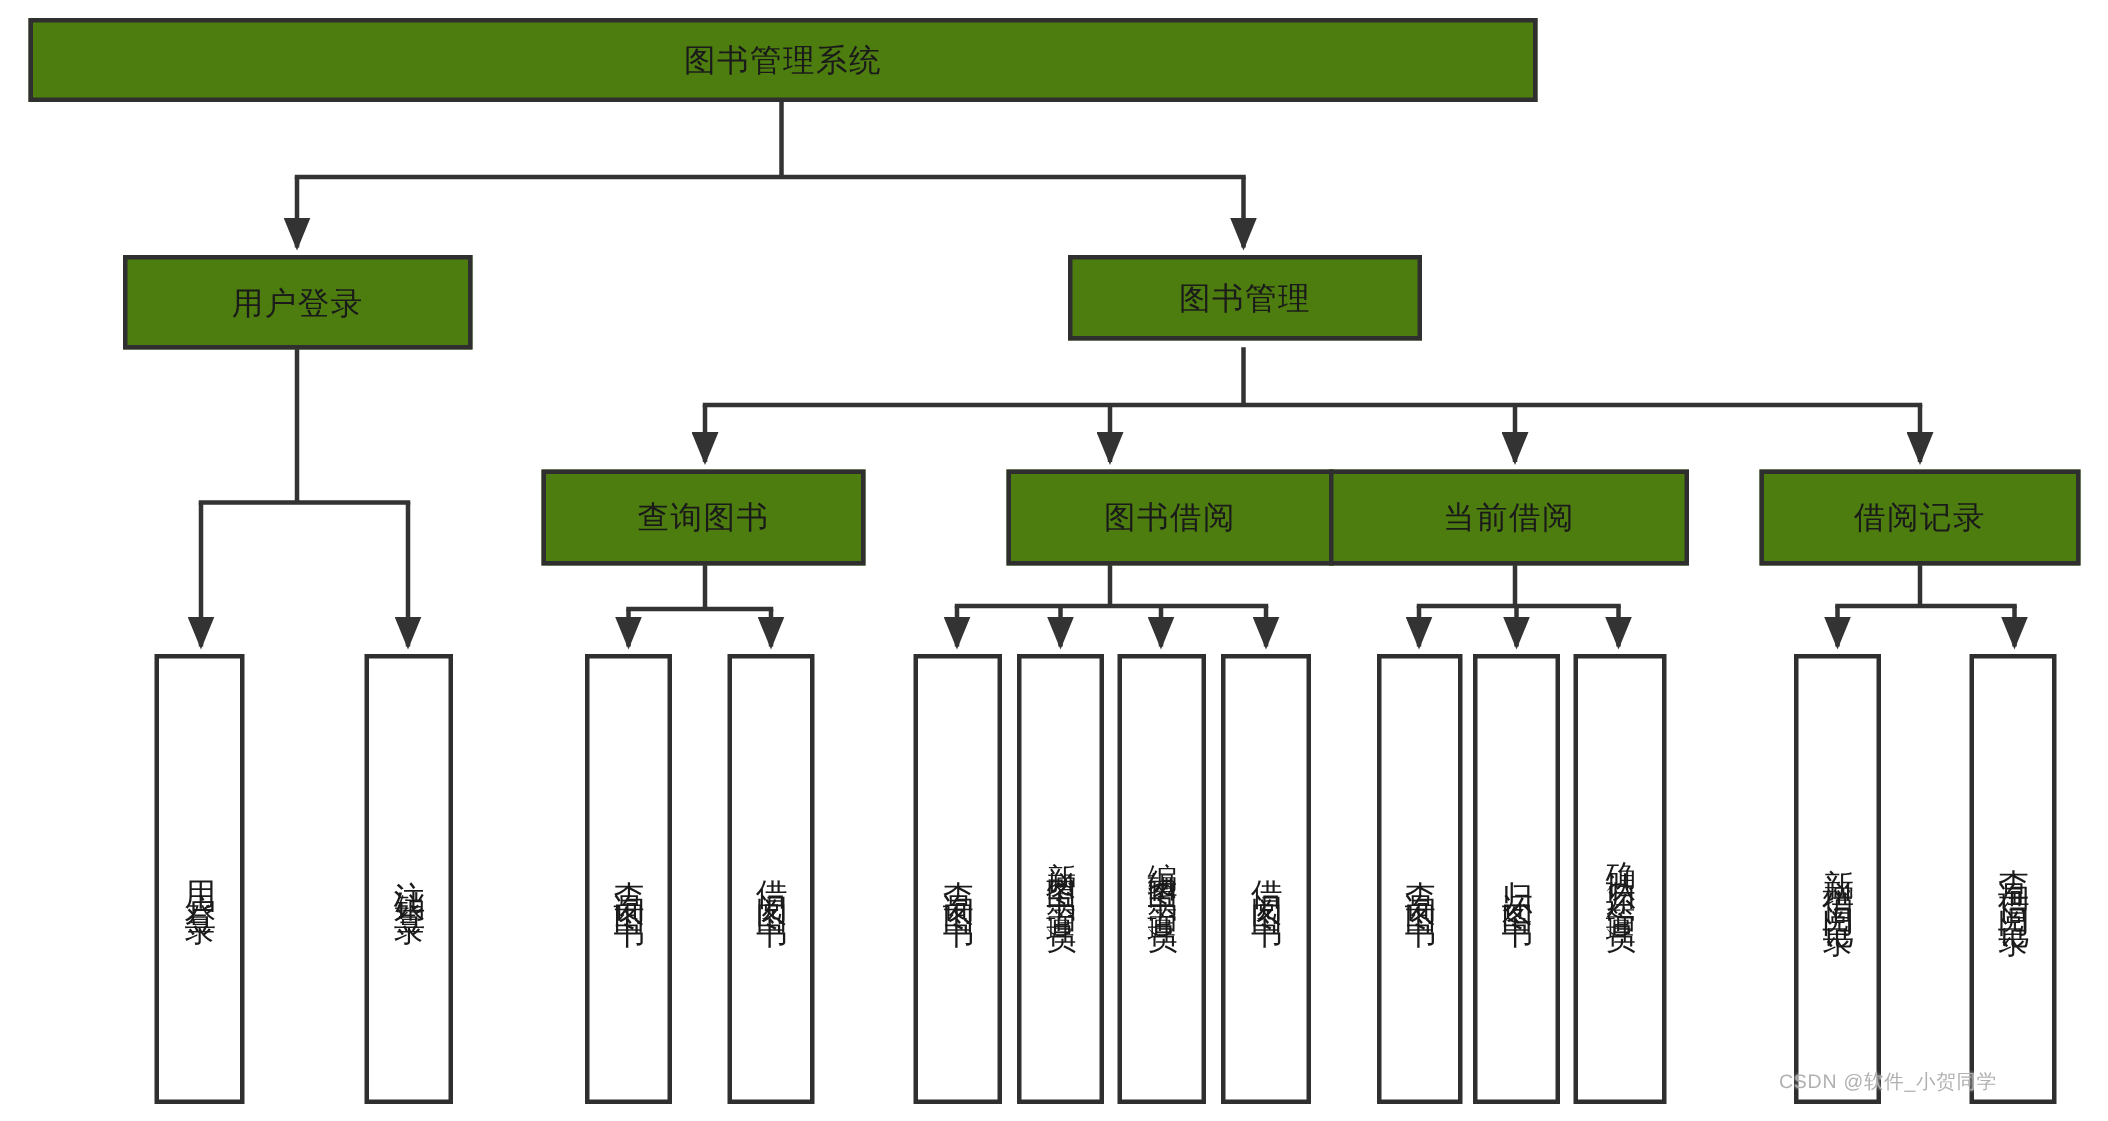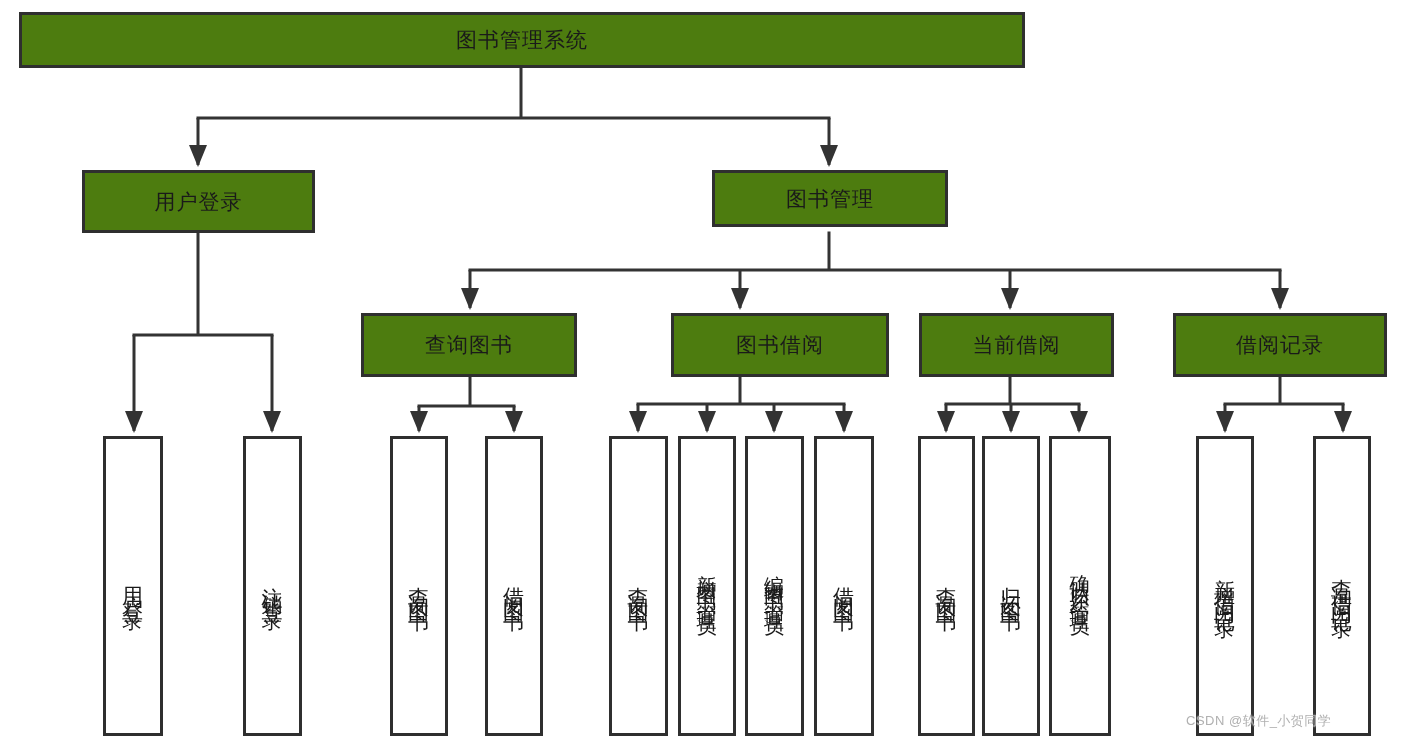--- a/index.html
+++ b/index.html
@@ -134,21 +134,21 @@
   <div class="hbox" style="left:712px; top:170px; width:236px; height:57px;">
     <span>图书管理</span>
   </div>
 
   <div class="hbox" style="left:361px; top:313px; width:216px; height:64px;">
     <span>查询图书</span>
   </div>
   <div class="hbox" style="left:671px; top:313px; width:218px; height:64px;">
     <span>图书借阅</span>
   </div>
-  <div class="hbox" style="left:919px; top:313px; width:195px; height:64px;">
+  <div class="hbox" style="left:886px; top:313px; width:240px; height:64px;">
     <span>当前借阅</span>
   </div>
   <div class="hbox" style="left:1173px; top:313px; width:214px; height:64px;">
     <span>借阅记录</span>
   </div>
 
   <div class="vbox" style="left:103px; width:60px;">
     <span>用户登录</span>
   </div>
   <div class="vbox" style="left:243px; width:59px;">

